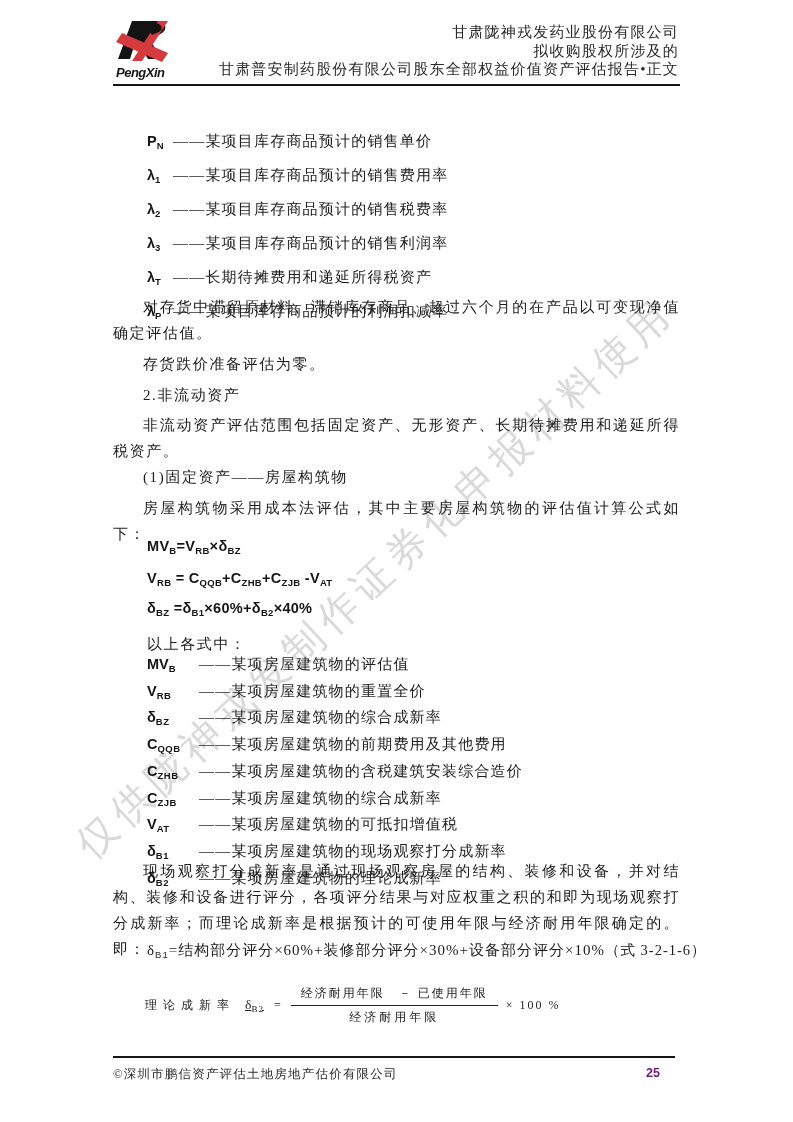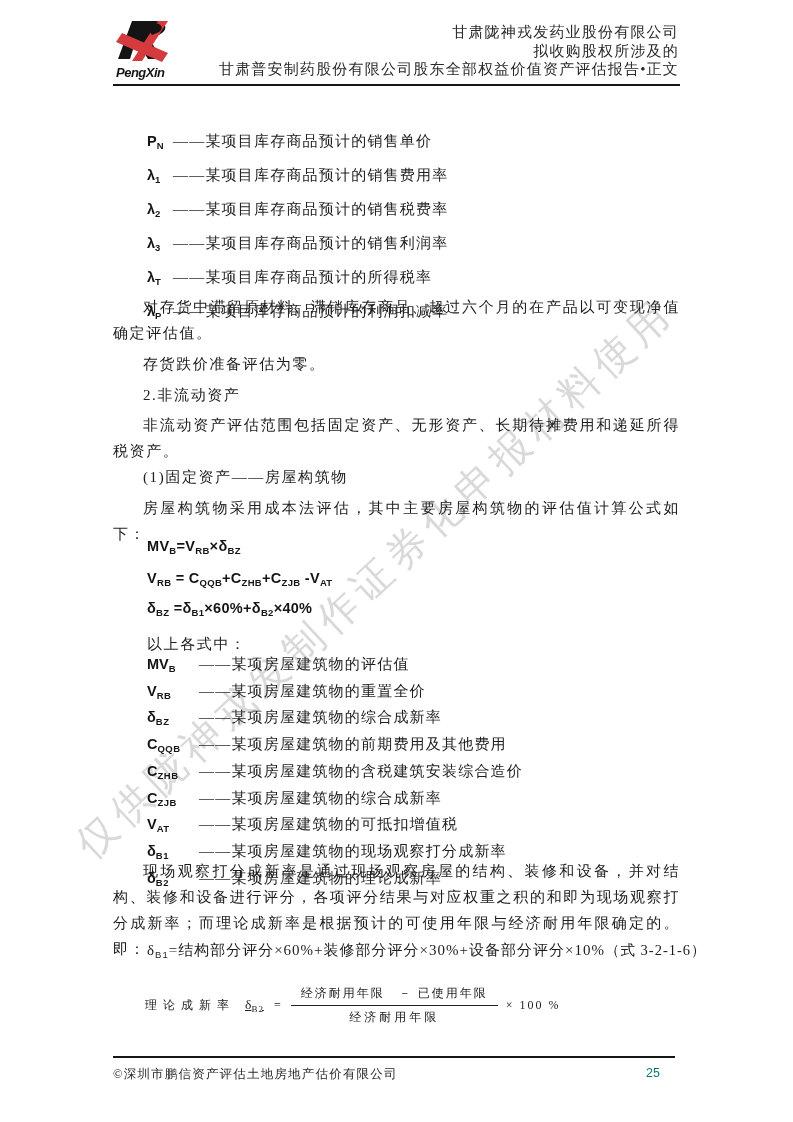--- a/index.html
+++ b/index.html
@@ -21,21 +21,21 @@
     font-size:13px; color:#151515; letter-spacing:-0.5px; margin-top:-2px;
   }
   .header-titles{
     position:absolute; top:23px; right:114px; text-align:right; z-index:1;
     font-size:15px; line-height:18.5px; letter-spacing:1.2px; color:#2a2a2a;
   }
   .header-rule{position:absolute; left:113px; right:113px; top:84px; height:2px; background:#161616; z-index:1;}
   
   .footer-rule{position:absolute; left:113px; right:118px; top:1056px; height:2px; background:#161616; z-index:1;}
   .footer-copy{position:absolute; left:113px; top:1066px; font-size:12.5px; letter-spacing:1.2px; color:#2a2a2a; z-index:1;}
-  .page-number{position:absolute; left:646px; top:1066px; font-family:"Liberation Sans", sans-serif; font-weight:400; font-size:12.5px; color:#0f766e; z-index:1;}
+  .page-number{position:absolute; left:646px; top:1066px; font-family:"Liberation Sans", sans-serif; font-weight:700; font-size:12.5px; color:#701a75; z-index:1;}
   
   .para{
     position:absolute; left:113px; width:567px; font-size:15px; line-height:26px;
     letter-spacing:1.6px; text-align:justify; text-indent:2em; color:#1d1d1d; z-index:1;
   }
   .heading{font-weight:400;}
   
   .defs{position:absolute; left:147px; z-index:1;}
   .def-row{white-space:nowrap;}
   .inv-defs .def-row{line-height:29px;}
@@ -98,21 +98,21 @@
     <div>拟收购股权所涉及的</div>
     <div>甘肃普安制药股份有限公司股东全部权益价值资产评估报告•正文</div>
   </div>
   <div class="header-rule"></div>
 
   <div class="defs inv-defs" style="top:126px;">
     <div class="def-row"><span class="sym"><span>P</span><sub>N</sub></span><span class="def-desc">——某项目库存商品预计的销售单价</span></div>
     <div class="def-row"><span class="sym"><span>λ</span><sub>1</sub></span><span class="def-desc">——某项目库存商品预计的销售费用率</span></div>
     <div class="def-row"><span class="sym"><span>λ</span><sub>2</sub></span><span class="def-desc">——某项目库存商品预计的销售税费率</span></div>
     <div class="def-row"><span class="sym"><span>λ</span><sub>3</sub></span><span class="def-desc">——某项目库存商品预计的销售利润率</span></div>
-    <div class="def-row"><span class="sym"><span>λ</span><sub>T</sub></span><span class="def-desc">——某项目库存商品预计的所得税率</span></div>
+    <div class="def-row"><span class="sym"><span>λ</span><sub>T</sub></span><span class="def-desc">——长期待摊费用和递延所得税资产</span></div>
     <div class="def-row"><span class="sym"><span>λ</span><sub>P</sub></span><span class="def-desc">——某项目库存商品预计的利润扣减率</span></div>
   </div>
 
   <div class="para" style="top:294px;">对存货中滞留原材料、滞销库存商品、超过六个月的在产品以可变现净值确定评估值。</div>
   <div class="para" style="top:351px;">存货跌价准备评估为零。</div>
   <div class="para heading" style="top:382px;">2.非流动资产</div>
   <div class="para" style="top:412px;">非流动资产评估范围包括固定资产、无形资产、长期待摊费用和递延所得税资产。</div>
   <div class="para heading" style="top:464px;">(1)固定资产——房屋构筑物</div>
   <div class="para" style="top:495px;">房屋构筑物采用成本法评估，其中主要房屋构筑物的评估值计算公式如下：</div>
 

